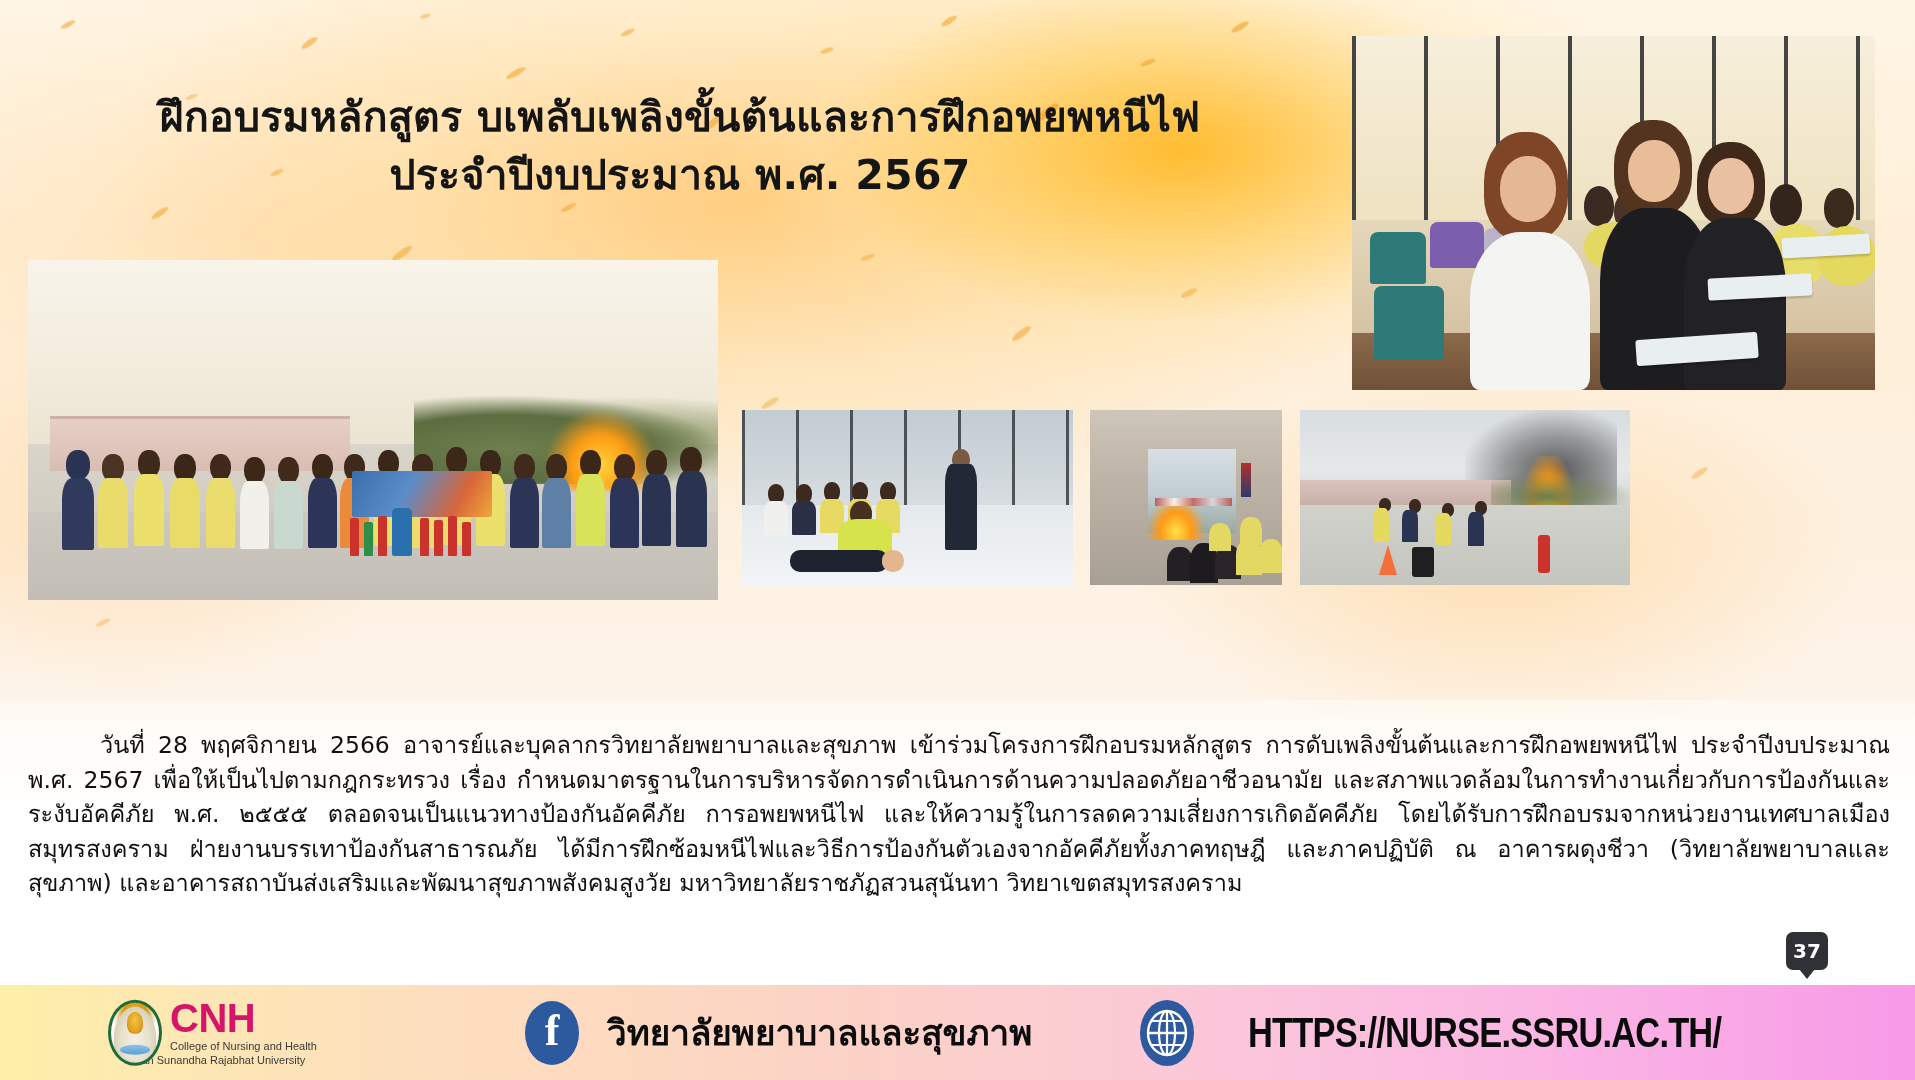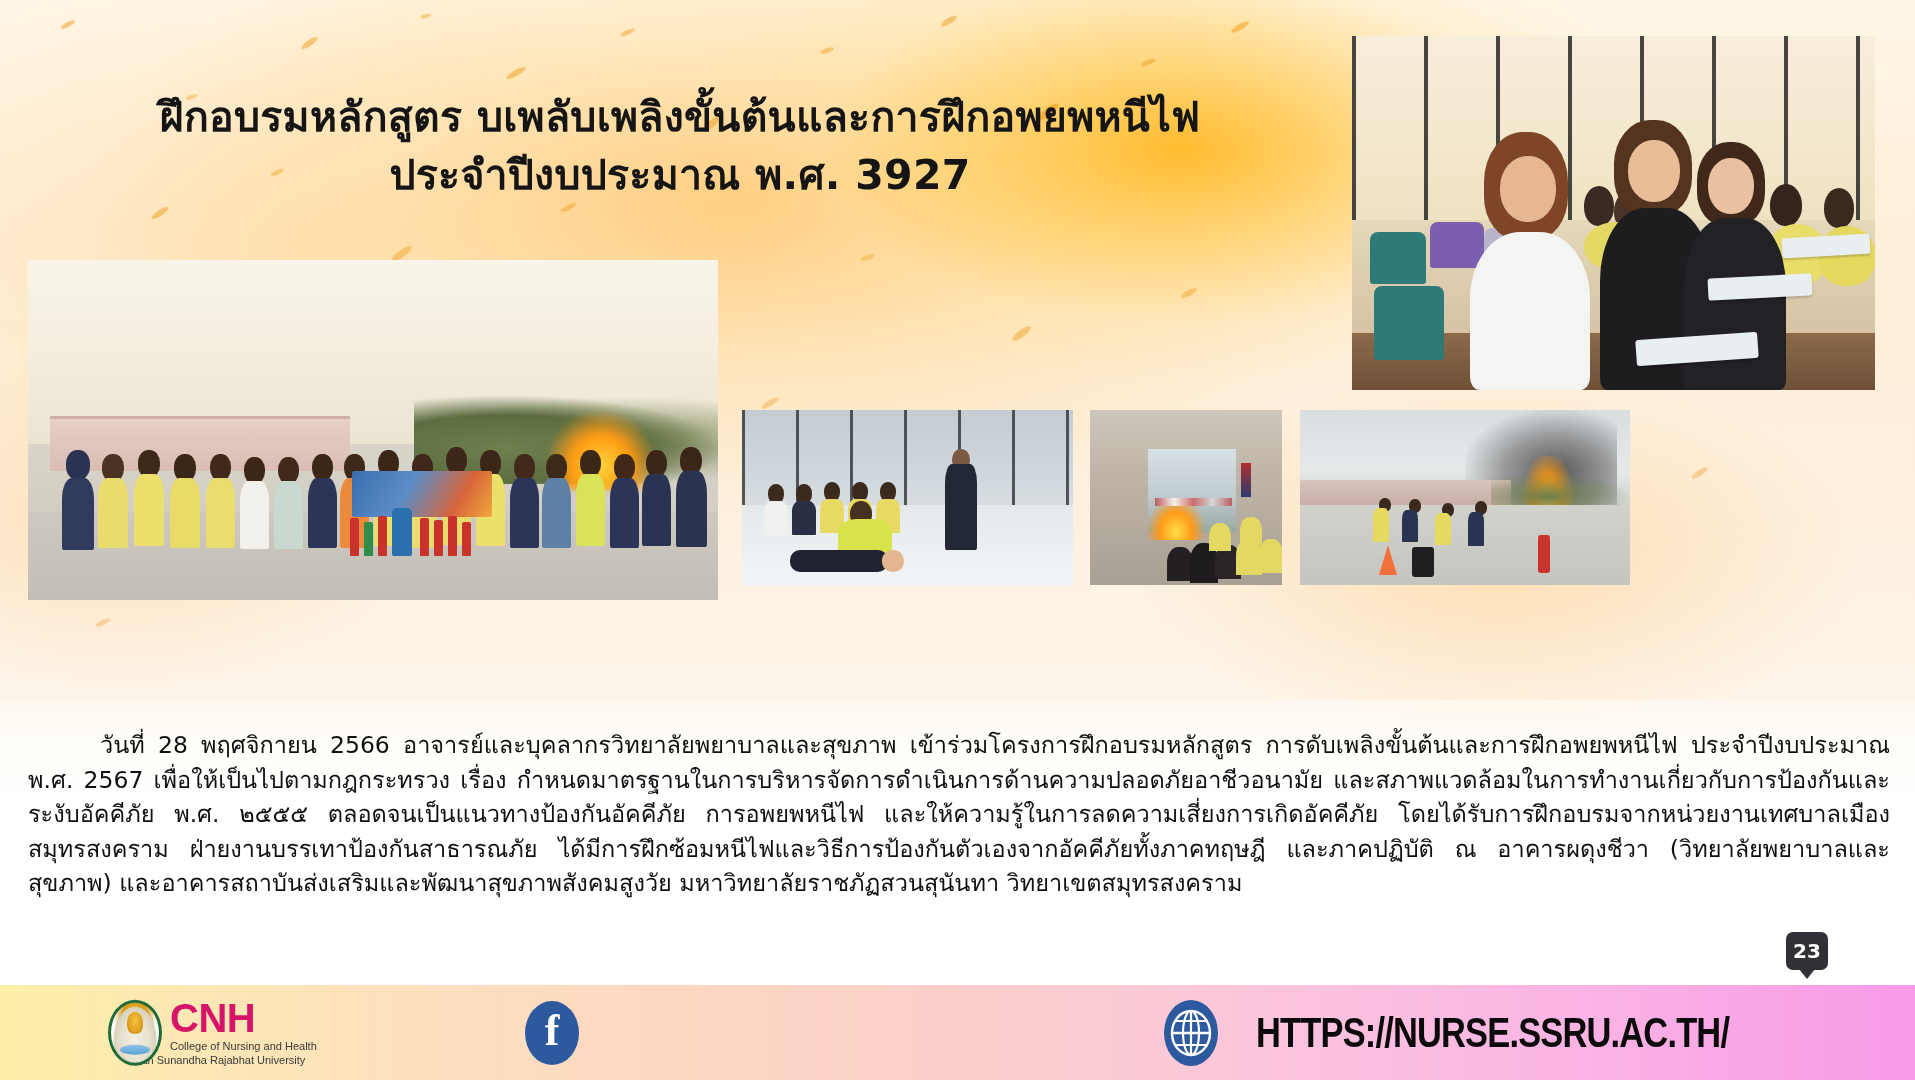--- a/index.html
+++ b/index.html
@@ -331,23 +331,23 @@
   .fb-label {
     font-family: "DejaVu Sans", sans-serif;
     font-weight: 700;
     font-size: 35px;
     color: #0d0d0d;
     white-space: nowrap;
   }
 
   .web-group {
     position: absolute;
-    left: 1164px; top: 50%;
+    left: 1140px; top: 50%;
     transform: translateY(-50%);
-    display: flex; align-items: center; gap: 38px;
+    display: flex; align-items: center; gap: 54px;
   }
   .globe-icon {
     width: 54px; height: 66px;
     border-radius: 50%;
     background: #2d5a9e;
     position: relative;
     flex: none;
   }
   .url-label {
     font-family: "Liberation Sans", sans-serif;
@@ -391,21 +391,21 @@
     <div class="ember" style="left:1180px;top:290px; width:18px; height:6px;  transform:rotate(-27deg); opacity:.45;"></div>
     <div class="ember" style="left:760px; top:400px; width:20px; height:6px;  transform:rotate(-31deg); opacity:.4;"></div>
     <div class="ember" style="left:900px; top:470px; width:14px; height:5px;  transform:rotate(-23deg); opacity:.35;"></div>
     <div class="ember" style="left:1255px;top:440px; width:17px; height:5px;  transform:rotate(-29deg); opacity:.4;"></div>
     <div class="ember" style="left:1690px;top:470px; width:19px; height:6px;  transform:rotate(-34deg); opacity:.4;"></div>
     <div class="ember" style="left:95px;  top:620px; width:16px; height:5px;  transform:rotate(-25deg); opacity:.35;"></div>
   </div>
 
   <div class="title-block">
     <div class="title-line l1">ฝึกอบรมหลักสูตร บเพลับเพลิงขั้นต้นและการฝึกอพยพหนีไฟ</div>
-    <div class="title-line l2">ประจำปีงบประมาณ พ.ศ. 3927</div>
+    <div class="title-line l2">ประจำปีงบประมาณ พ.ศ. 2567</div>
   </div>
 
   <div class="photo p-classroom">
     <div class="cls-window"></div>
     <div class="cls-floor"></div>
 
     <div class="chair" style="left:18px;  top:196px; width:56px; height:52px; background:#2e7a78;"></div>
     <div class="chair" style="left:78px;  top:186px; width:54px; height:46px; background:#7b5fae;"></div>
     <div class="chair" style="left:132px; top:192px; width:50px; height:44px; background:#b9b4c9;"></div>
     <div class="chair" style="left:22px;  top:250px; width:70px; height:74px; background:#2e7a78;"></div>
@@ -551,37 +551,38 @@
     <div class="person" style="left:41%; top:59%; width:16px; height:32px; background:#e5d95f; border-radius:28% 28% 4% 4%;"></div>
     <div class="person" style="left:53%; top:52%; width:12px; height:14px; background:#3a2a1d; border-radius:46%;"></div>
     <div class="person" style="left:51%; top:58%; width:16px; height:34px; background:#2b3352; border-radius:28% 28% 4% 4%;"></div>
     <div class="cone" style="left:24%; bottom:10px;"></div>
     <div class="ext" style="left:72%; bottom:12px; width:12px; height:38px; background:#c9332c; border-radius:3px;"></div>
     <div style="position:absolute; left:34%; bottom:8px; width:22px; height:30px; background:#1f1f22; border-radius:3px;"></div>
   </div>
 
   <div class="body-text">วันที่ 28 พฤศจิกายน 2566 อาจารย์และบุคลากรวิทยาลัยพยาบาลและสุขภาพ เข้าร่วมโครงการฝึกอบรมหลักสูตร การดับเพลิงขั้นต้นและการฝึกอพยพหนีไฟ ประจำปีงบประมาณ พ.ศ. 2567 เพื่อให้เป็นไปตามกฎกระทรวง เรื่อง กำหนดมาตรฐานในการบริหารจัดการดำเนินการด้านความปลอดภัยอาชีวอนามัย และสภาพแวดล้อมในการทำงานเกี่ยวกับการป้องกันและระงับอัคคีภัย พ.ศ. ๒๕๕๕ ตลอดจนเป็นแนวทางป้องกันอัคคีภัย การอพยพหนีไฟ และให้ความรู้ในการลดความเสี่ยงการเกิดอัคคีภัย โดยได้รับการฝึกอบรมจากหน่วยงานเทศบาลเมืองสมุทรสงคราม ฝ่ายงานบรรเทาป้องกันสาธารณภัย ได้มีการฝึกซ้อมหนีไฟและวิธีการป้องกันตัวเองจากอัคคีภัยทั้งภาคทฤษฎี และภาคปฏิบัติ ณ อาคารผดุงชีวา (วิทยาลัยพยาบาลและสุขภาพ) และอาคารสถาบันส่งเสริมและพัฒนาสุขภาพสังคมสูงวัย    มหาวิทยาลัยราชภัฏสวนสุนันทา วิทยาเขตสมุทรสงคราม</div>
 
-  <div class="page-badge">23</div>
+  <div class="page-badge">37</div>
 
   <div class="footer">
 
     <div class="cnh-logo">
       <div class="cnh-seal"></div>
       <div class="cnh-text">
         <div class="cnh-abbr">CNH</div>
         <div class="cnh-sub1">College of Nursing and Health</div>
         <div class="cnh-sub2">Suan Sunandha Rajabhat University</div>
       </div>
     </div>
 
     <div class="fb-group">
       <div class="fb-icon">
           <span>f</span>
         </div>
+      <div class="fb-label">วิทยาลัยพยาบาลและสุขภาพ</div>
     </div>
 
     <div class="web-group">
       <div class="globe-icon">
         <svg width="54" height="66" viewBox="0 0 54 66" aria-hidden="true">
           <ellipse cx="27" cy="33" rx="19" ry="22" fill="none" stroke="#ffffff" stroke-width="2.4"></ellipse>
           <ellipse cx="27" cy="33" rx="8" ry="22" fill="none" stroke="#ffffff" stroke-width="2.2"></ellipse>
           <line x1="8" y1="33" x2="46" y2="33" stroke="#ffffff" stroke-width="2.4"></line>
           <line x1="11.5" y1="21" x2="42.5" y2="21" stroke="#ffffff" stroke-width="2"></line>
           <line x1="11.5" y1="45" x2="42.5" y2="45" stroke="#ffffff" stroke-width="2"></line>

